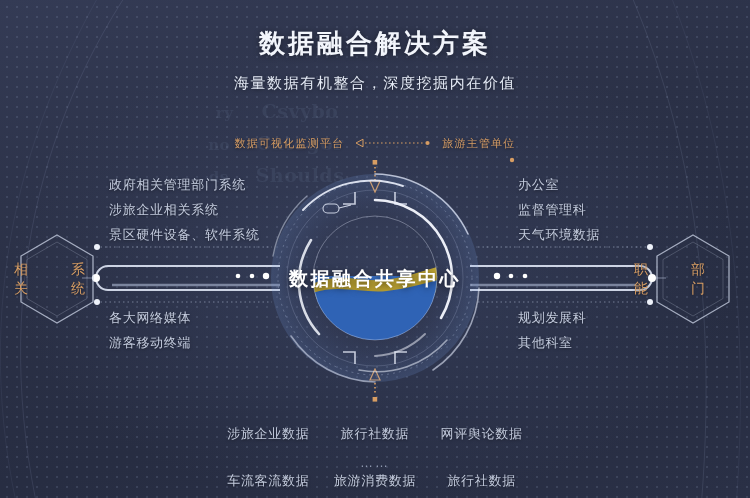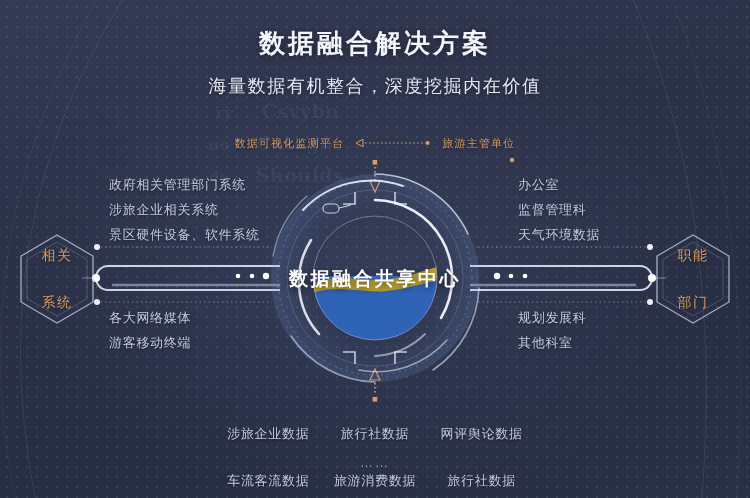--- a/index.html
+++ b/index.html
@@ -35,21 +35,21 @@
   #watermark .wm-row{white-space:nowrap;}
   #watermark .wm-a{display:inline-block;width:74px;font-size:15px;}
 
   
   #header{position:absolute;left:0;top:0;width:750px;text-align:center;}
   #title{
     color:#f2f5fb;font-size:26px;font-weight:bold;letter-spacing:3px;
     margin-top:26px;text-shadow:0 1px 6px rgba(0,0,0,.45);
   }
   #subtitle{
-    color:#e3e9f4;font-size:18px;letter-spacing:1.6px;margin-top:13px;
+    color:#e3e9f4;font-size:15px;letter-spacing:1.6px;margin-top:13px;
     text-shadow:0 1px 4px rgba(0,0,0,.4);
   }
 
   
   #toprow{
     position:absolute;top:132px;left:0;width:750px;height:22px;
     display:flex;align-items:center;justify-content:center;gap:0;
   }
   .olabel{
     color:#d79d63;font-size:11px;letter-spacing:1.2px;white-space:nowrap;
@@ -61,21 +61,21 @@
   .varrow{position:absolute;width:14px;}
   #varrow-top{left:368px;top:160px;height:34px;}
   #varrow-bottom{left:368px;top:368px;height:34px;}
   #varrow-right-dot{position:absolute;left:506px;top:155px;width:12px;height:26px;}
 
   
   .hex{position:absolute;width:86px;height:96px;}
   #hex-left{left:14px;top:231px;}
   #hex-right{left:650px;top:231px;}
   .hex-label{
-    position:absolute;inset:0;display:flex;flex-direction:column;
+    position:absolute;inset:0;display:flex;flex-direction:row;
     align-items:center;justify-content:center;
     color:#d79d63;font-size:14px;line-height:19px;letter-spacing:1.5px;
     text-shadow:0 1px 3px rgba(0,0,0,.4);
     gap:28px;
   }
 
   
   .col{position:absolute;}
   .col .li{
     color:#c3cbdd;font-size:13px;letter-spacing:.7px;line-height:25px;white-space:nowrap;
@@ -201,21 +201,21 @@
   </svg>
   <div class="hex-label" style="left:14px;top:231px;width:86px;height:96px;position:absolute;">
     <span>相关</span>
     <span>系统</span>
   </div>
 
   <svg class="hex" id="hex-right" viewBox="0 0 86 96">
     <polygon points="43,4 79,25 79,71 43,92 7,71 7,25" fill="none" stroke="rgba(205,214,232,.75)" stroke-width="1.3"></polygon>
     <polygon points="43,11 73,28.5 73,67.5 43,85 13,67.5 13,28.5" fill="none" stroke="rgba(205,214,232,.22)" stroke-width="1"></polygon>
   </svg>
-  <div class="hex-label" style="left:650px;top:231px;width:86px;height:96px;position:absolute;align-items:center;">
+  <div class="hex-label" style="left:634px;top:231px;width:86px;height:96px;position:absolute;align-items:center;">
     <span>职能</span>
     <span>部门</span>
   </div>
 
   <svg id="core" viewBox="0 0 240 240">
     <defs>
       <clipPath id="sphereClip">
           <circle cx="120" cy="120" r="62"></circle>
         </clipPath>
       <linearGradient id="gblue" x1="0" y1="0" x2="0" y2="1">

